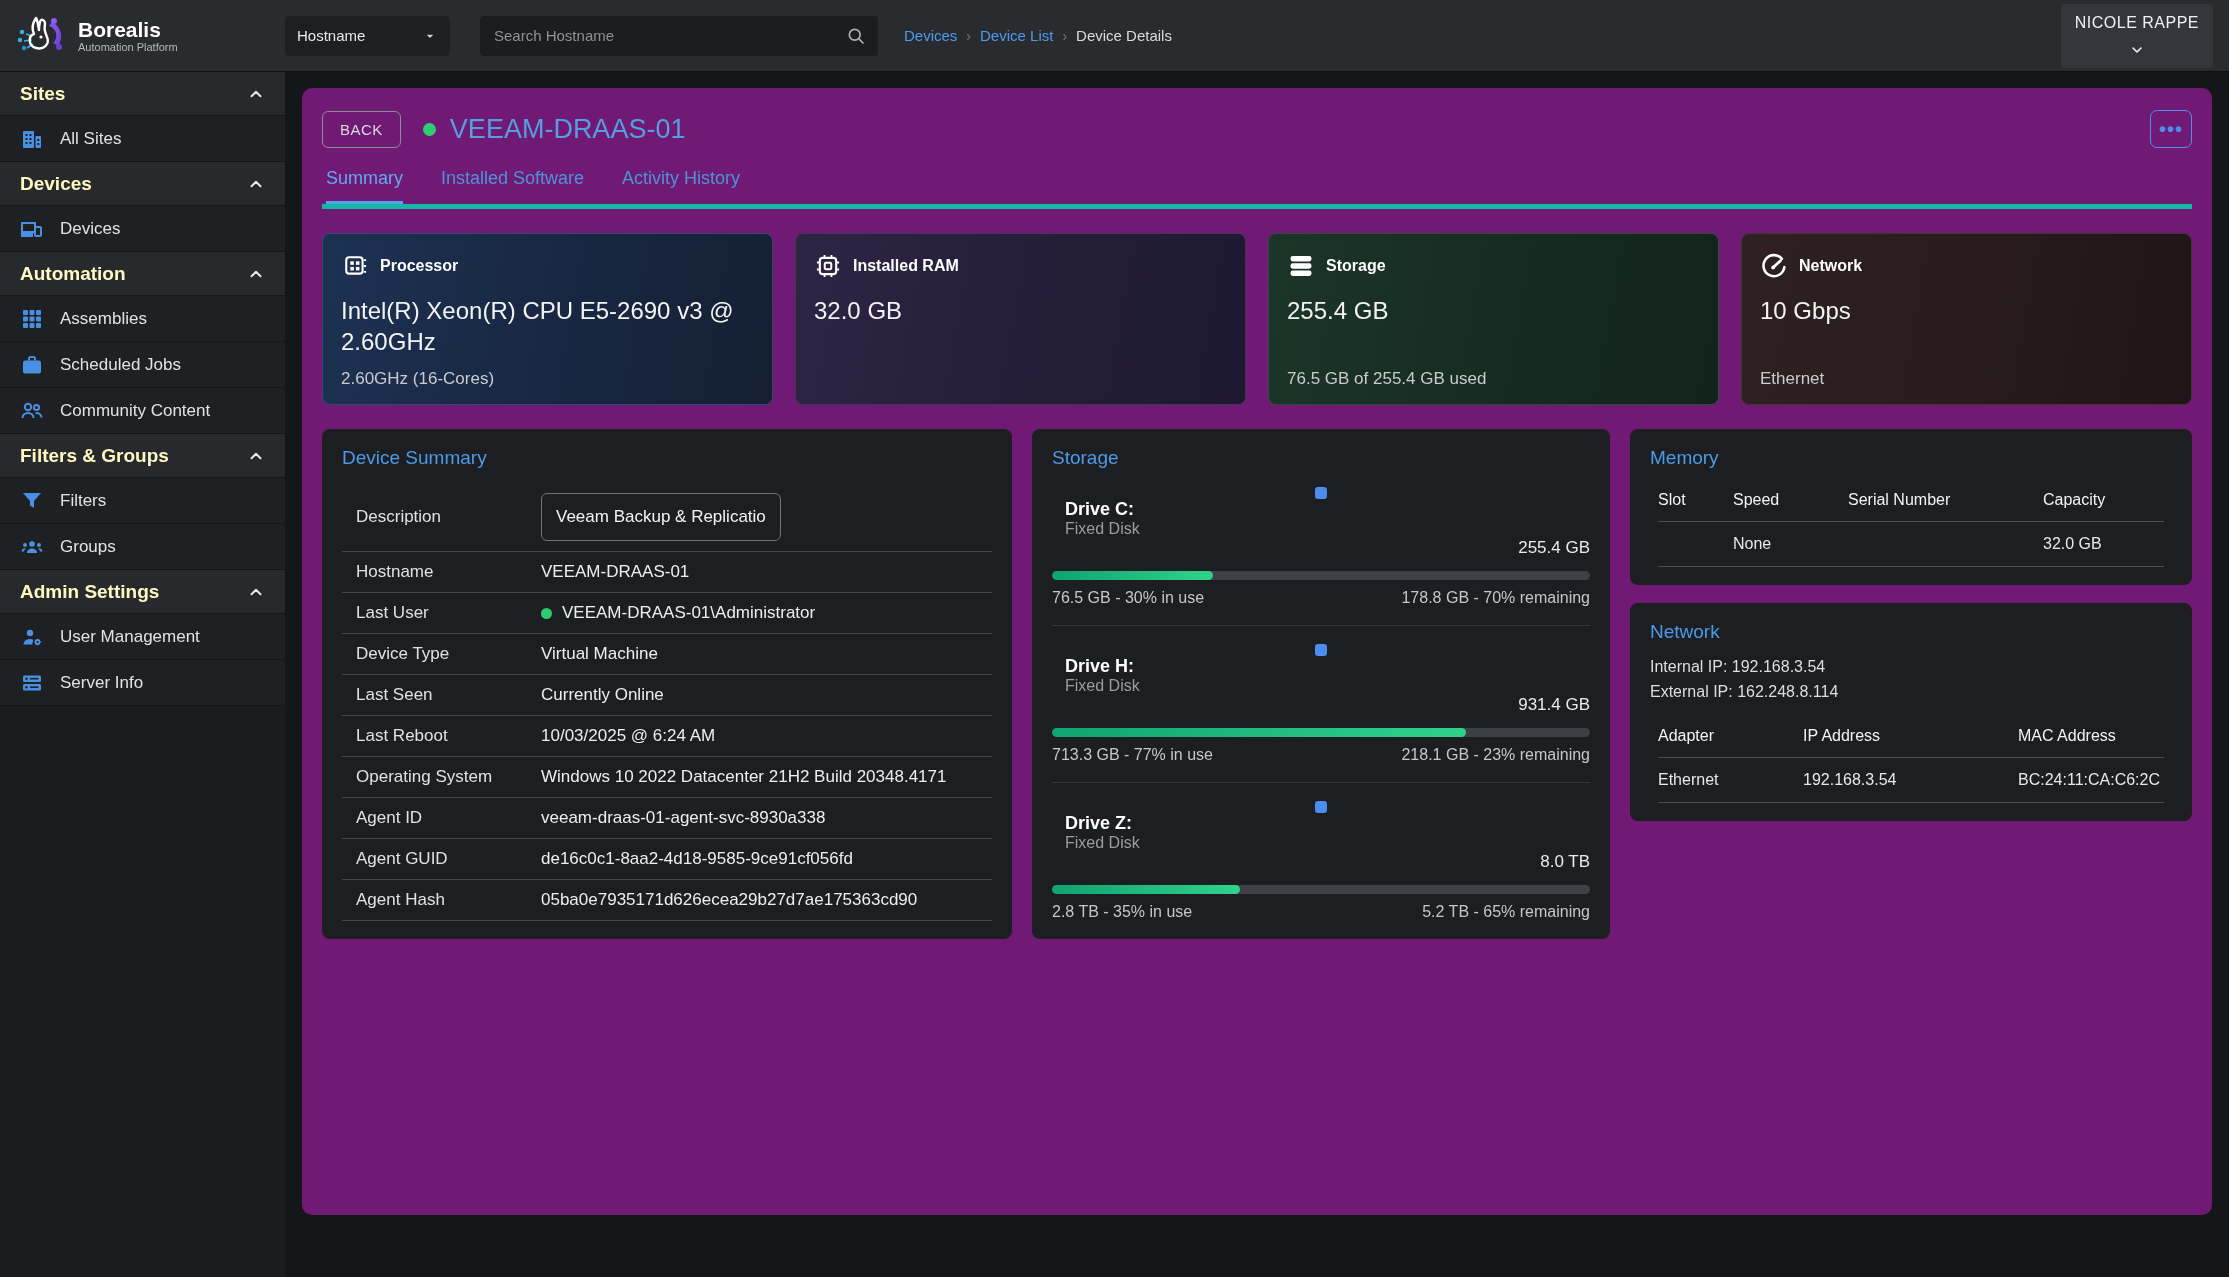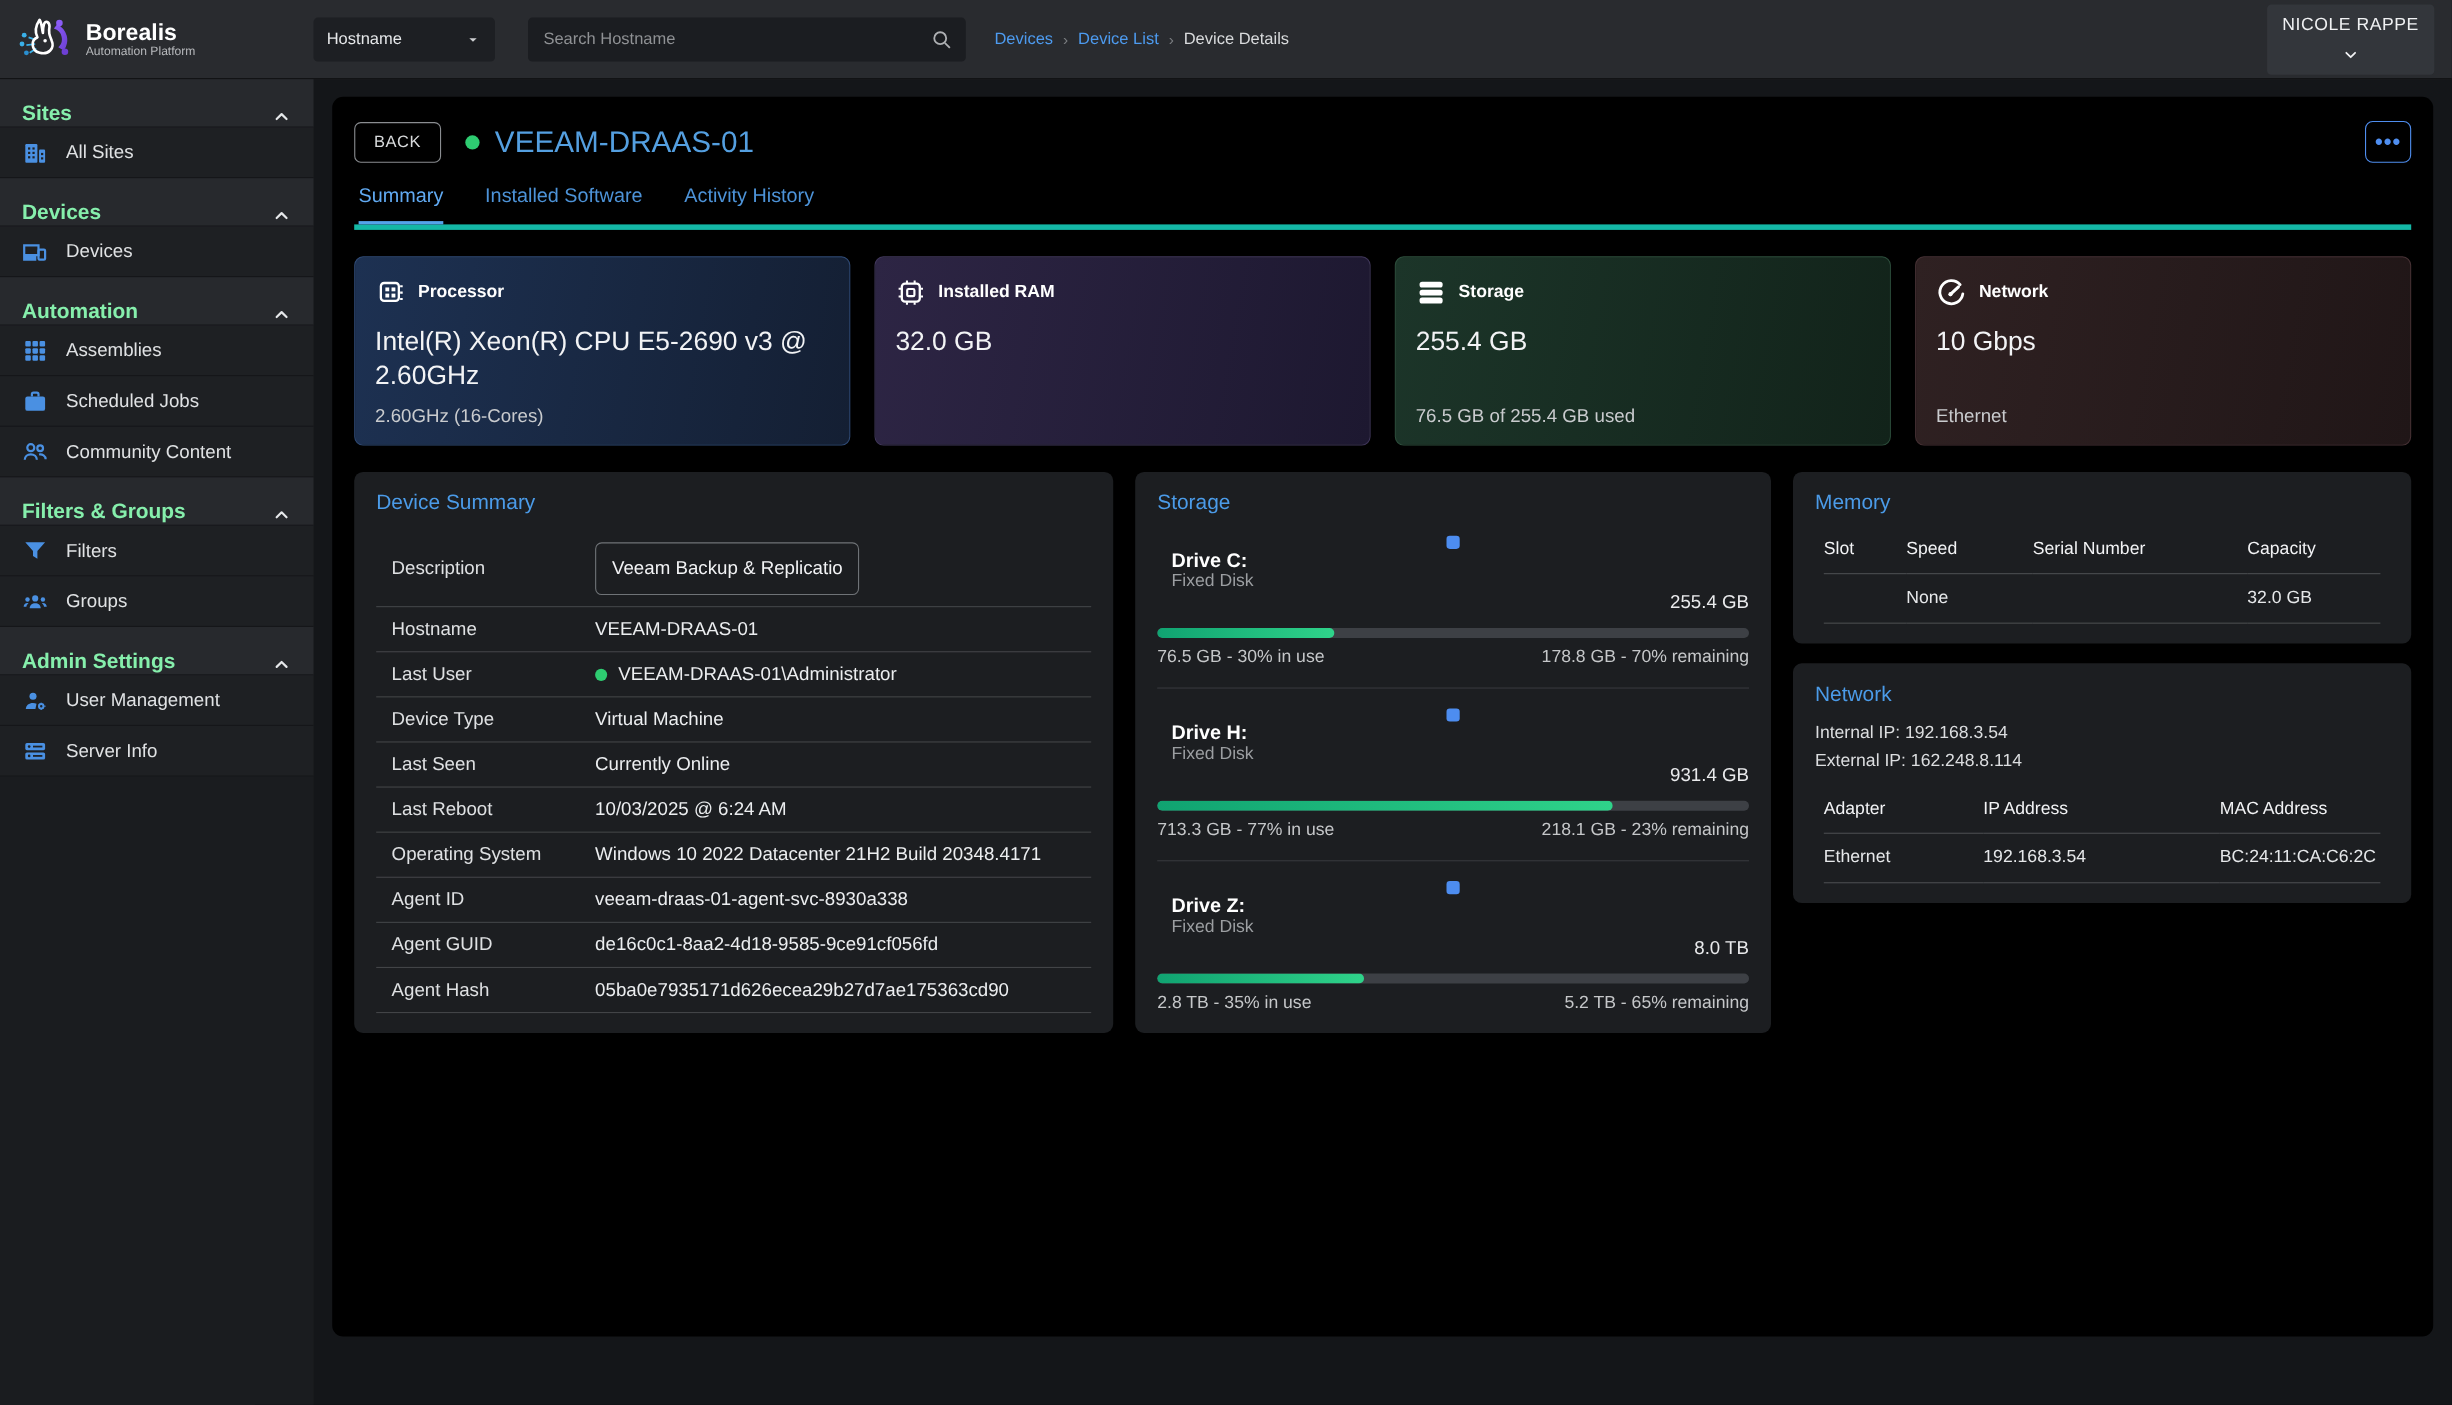--- a/index.html
+++ b/index.html
@@ -18,29 +18,29 @@
   .search-box svg { position:absolute; right:12px; top:10px; }
   .breadcrumb { margin-left:26px; font-size:15px; display:flex; align-items:center; gap:9px; }
   .breadcrumb .crumb-link { color:#4d9bf0; cursor:pointer; }
   .breadcrumb .crumb-sep { color:#7a7d80; font-size:14px; }
   .breadcrumb .crumb-current { color:#d9dbdd; }
   .user-btn { margin-left:auto; margin-right:16px; background:#33363b; border-radius:4px; padding:10px 14px; font-size:16px; letter-spacing:0.5px; color:#f0f1f3; display:flex; align-items:center; gap:10px; cursor:pointer;flex-direction:column; }
 
   
   .shell { display:flex; height:1205px; }
   .sidebar { width:285px; flex:none; background:#1a1c1f; display:flex; flex-direction:column; }
-  .side-section-header { height:44px; background:#27292d; display:flex; align-items:flex-end; padding:0 20px; font-size:19px; font-weight:bold; color:#86efac; cursor:pointer; border-bottom:1px solid #151619; }
+  .side-section-header { height:44px; background:#27292d; display:flex; align-items:center; padding:0 20px; font-size:19px; font-weight:bold; color:#fef9c3; cursor:pointer; border-bottom:1px solid #151619; }
   .side-section-header svg { margin-left:auto; }
   .side-item { height:46px; background:#1e2023; display:flex; align-items:center; padding:0 20px; font-size:17px; color:#e0e2e4; cursor:pointer; border-bottom:1px solid #151619; }
   .side-item .icon { width:24px; height:24px; margin-right:16px; color:#4a90e2; flex:none; }
   .side-fill { flex:1; background:#1a1c1f; }
 
   
   .main { flex:1; padding:16px 17px; }
-  .container { background:#000000; border-radius:10px; height:1127px; padding:22px 20px; position:relative; }
+  .container { background:#701a75; border-radius:10px; height:1127px; padding:22px 20px; position:relative; }
 
   .dev-header { display:flex; align-items:center; }
   .back-btn { border:1px solid #8a8d91; border-radius:6px; background:transparent; color:#d8dadc; font-size:15px; letter-spacing:0.5px; padding:9px 17px; cursor:pointer; font-family:"Liberation Sans", sans-serif; }
   .status-dot { width:13px; height:13px; border-radius:50%; background:#2ecc71; margin:0 14px 0 22px; }
   .dev-title { font-size:27px; color:#549fe0; }
   .more-btn { margin-left:auto; width:42px; height:38px; border:1.5px solid #4f8ef0; border-radius:7px; background:transparent; color:#4f8ef0; font-size:20px; font-weight:bold; letter-spacing:1px; line-height:1; cursor:pointer; }
 
   .tabs { display:flex; gap:38px; margin-top:20px; border-bottom:5px solid #14b8a6; padding:0 4px; }
   .tab { font-size:18px; color:#4d93d8; padding-bottom:12px; cursor:pointer; border-bottom:3px solid transparent; }
   .tab.active { color:#61aaf2; border-bottom-color:#55a4ea; }

